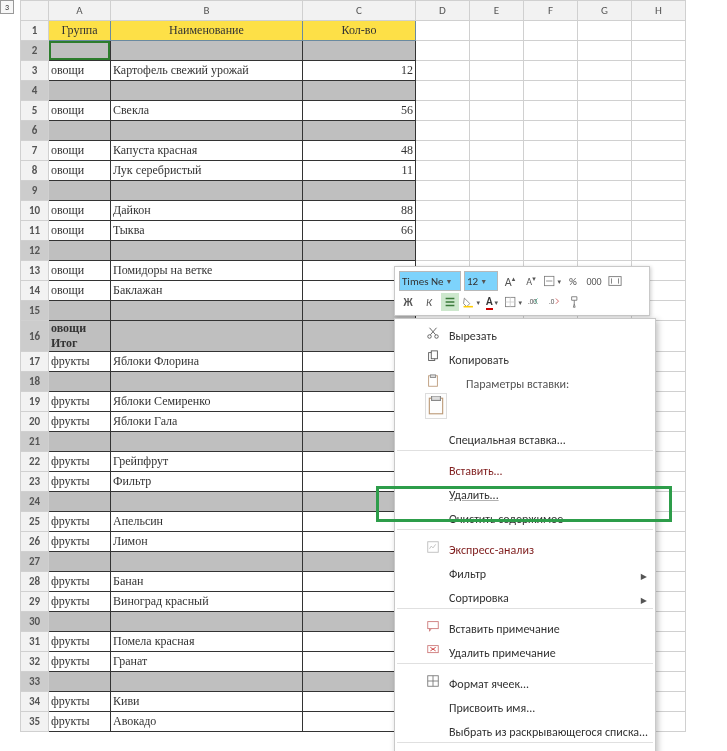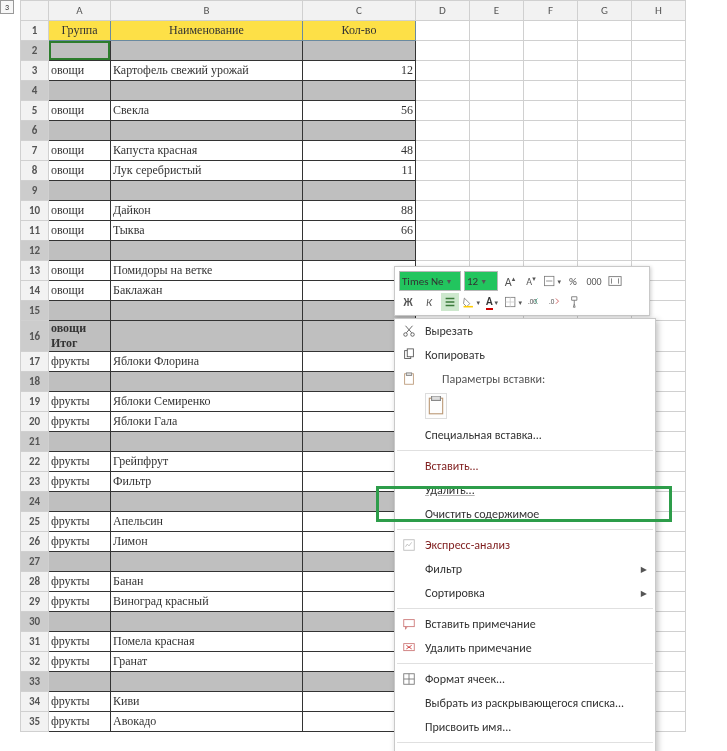--- a/index.html
+++ b/index.html
@@ -80,47 +80,48 @@
     padding: 4px;
     font-size: 11px;
   }
   .mt-row { display: flex; align-items: center; gap: 3px; margin-bottom: 2px; }
   .mt-row:last-child { margin-bottom: 0; }
   .mt-input {
     border: 1px solid #b8b8b8;
     height: 20px;
     padding: 0 2px;
     font-size: 11px;
-    background: #22c55e;
+    background: #7dd3fc;
     display: flex;
     align-items: center;
   }
   .mt-btn {
     width: 18px; height: 18px;
     display: flex; align-items: center; justify-content: center;
     color: #555;
   }
   .dd-arrow { font-size: 7px; color: #555; margin-left: 2px; }
   .svgicon { width: 14px; height: 14px; }
 
   .ctx-menu {
     position: absolute;
     background: #fff;
     border: 1px solid #c9c9c9;
     box-shadow: 2px 2px 6px rgba(0,0,0,0.25);
     width: 262px;
   }
   .ctx-item {
     display: flex;
-    align-items: center;
+    align-items: flex-end;
     height: 24px;
     padding: 0 0 0 4px;
     color: #333;
     font-size: 12px;
     position: relative;
+    margin-left: 24px;
   }
   .ctx-item.disabled { color: #7f1d1d; }
   .ctx-item.static { color: #555; gap: 17px; }
   .ctx-icon {
     width: 20px; height: 20px;
     display: flex; align-items: center; justify-content: center;
     margin-right: 6px;
   }
   .ctx-arrow {
     position: absolute;
@@ -731,25 +732,25 @@
     <span class="ctx-icon">
       <svg class="svgicon" viewBox="0 0 16 16">
           <rect x="2" y="2" width="12" height="12" fill="none" stroke="#777"></rect>
           <path d="M2 8h12M8 2v12" stroke="#777"></path>
         </svg>
     </span>
     <span>Формат ячеек...</span>
   </div>
   <div class="ctx-item">
     <span class="ctx-icon"></span>
+    <span>Присвоить имя...</span>
+  </div>
+  <div class="ctx-item">
+    <span class="ctx-icon"></span>
     <span>Выбрать из раскрывающегося списка...</span>
-  </div>
-  <div class="ctx-item">
-    <span class="ctx-icon"></span>
-    <span>Присвоить имя...</span>
   </div>
   <div class="ctx-sep"></div>
   <div class="ctx-item disabled">
     <span class="ctx-icon">
       
     </span>
 
   </div>
 </div>
 

